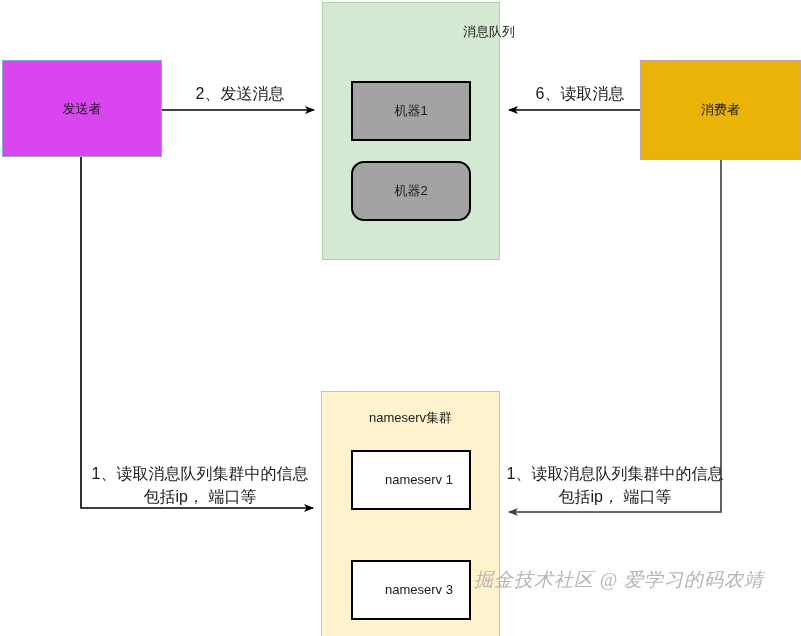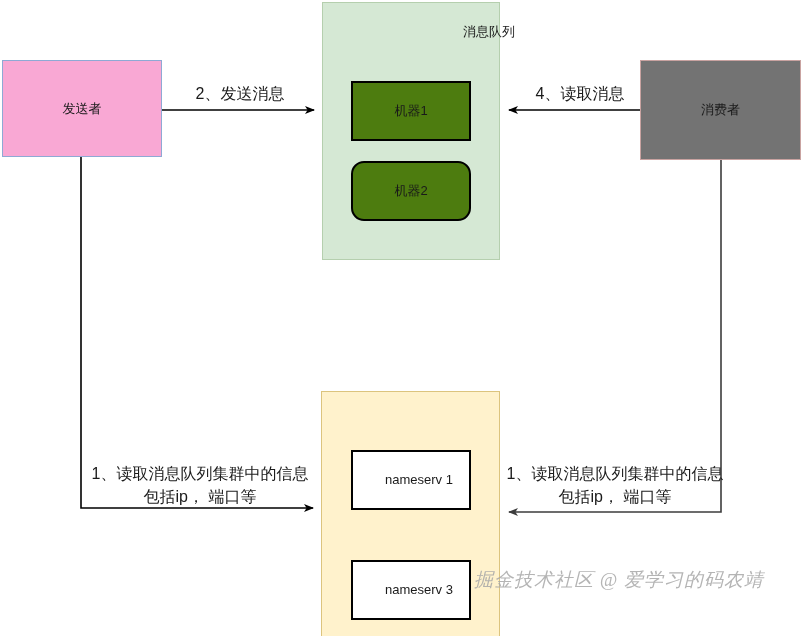--- a/index.html
+++ b/index.html
@@ -27,21 +27,21 @@
     color: #1a1a1a;
     text-align: center;
     line-height: 1.35;
   }
   
   #sender {
     left: 2px;
     top: 60px;
     width: 160px;
     height: 97px;
-    background: #f9a8d4;
+    background: #d946ef;
     border: 1px solid #8ea9d4;
   }
   
   #mq-group {
     left: 322px;
     top: 2px;
     width: 178px;
     height: 258px;
     background: #d5e8d4;
     border: 1px solid #b5cfae;
@@ -55,38 +55,38 @@
     text-align: right;
     font-size: 13px;
     color: #1a1a1a;
     margin-left: 16px;
   }
   .machine {
     position: absolute;
     left: 28px;
     width: 120px;
     height: 60px;
-    background: #4d7c0f;
+    background: #a3a3a3;
     border: 2px solid #000000;
     box-sizing: border-box;
     display: flex;
     align-items: center;
     justify-content: center;
     font-size: 13px;
     color: #1a1a1a;
   }
   #machine-1 { top: 78px; }
   #machine-2 { top: 158px; border-radius: 13px; }
   
   #consumer {
     left: 640px;
     top: 60px;
     width: 161px;
     height: 100px;
-    background: #737373;
+    background: #eab308;
     border: 1px solid #c9a3a1;
   }
   
   #ns-group {
     left: 321px;
     top: 391px;
     width: 179px;
     height: 246px;
     background: #fff2cc;
     border: 1px solid #dcc47e;
@@ -214,30 +214,31 @@
     <div class="machine" id="machine-2">
       <span>机器2</span>
     </div>
   </div>
 
   <div class="node" id="consumer">
     <span>消费者</span>
   </div>
 
   <div class="node" id="ns-group">
+    <div id="ns-group-title">nameserv集群</div>
     <div class="nameserv" id="nameserv-1">
       <span>nameserv 1</span>
     </div>
     <div class="nameserv" id="nameserv-2">
       <span>nameserv 3</span>
     </div>
   </div>
 
   <div class="edge-label" id="label-send">2、发送消息</div>
-  <div class="edge-label" id="label-read">4、读取消息</div>
+  <div class="edge-label" id="label-read">6、读取消息</div>
   <div class="edge-label" id="label-ns-left">1、读取消息队列集群中的信息
 包括ip， 端口等</div>
   <div class="edge-label" id="label-ns-right">1、读取消息队列集群中的信息
 包括ip， 端口等</div>
 
   <div id="watermark">掘金技术社区 @ 爱学习的码农靖</div>
 
 </div>
 
 </body></html>

